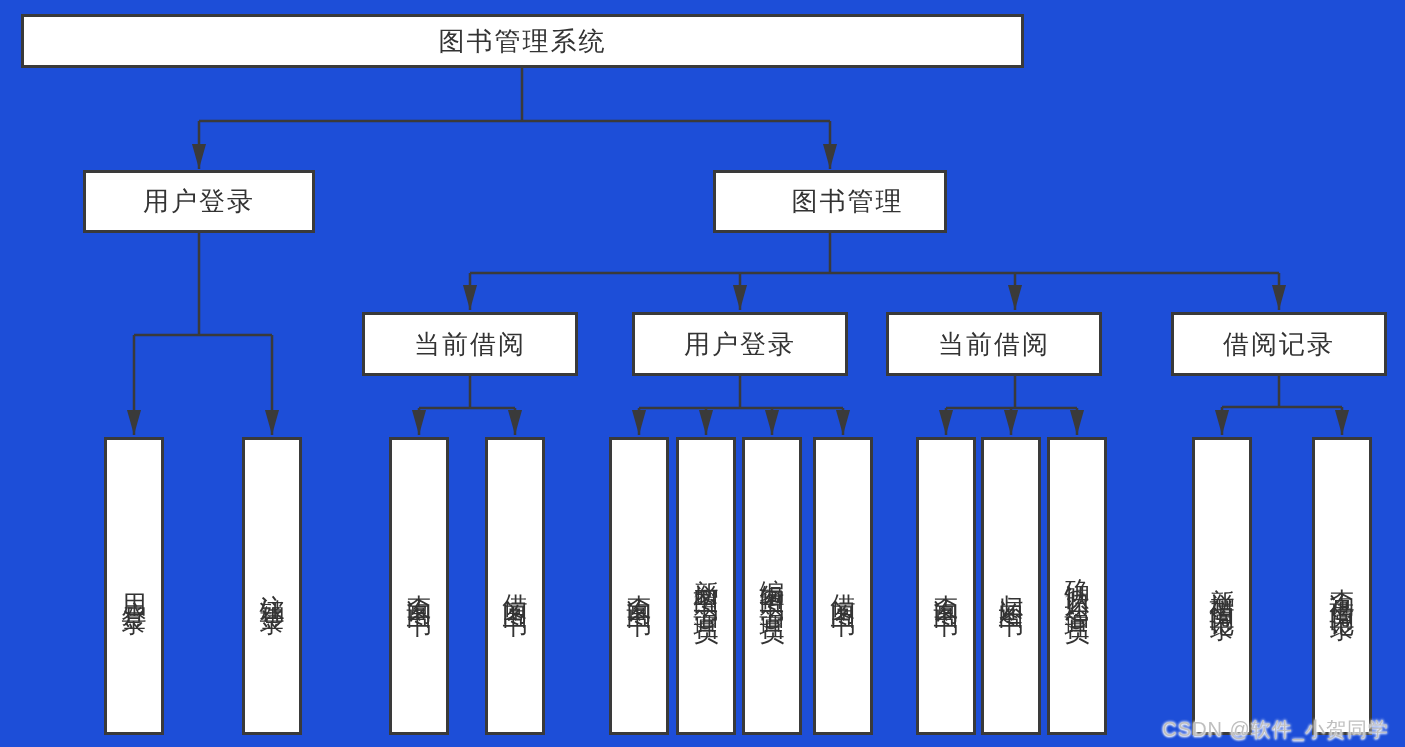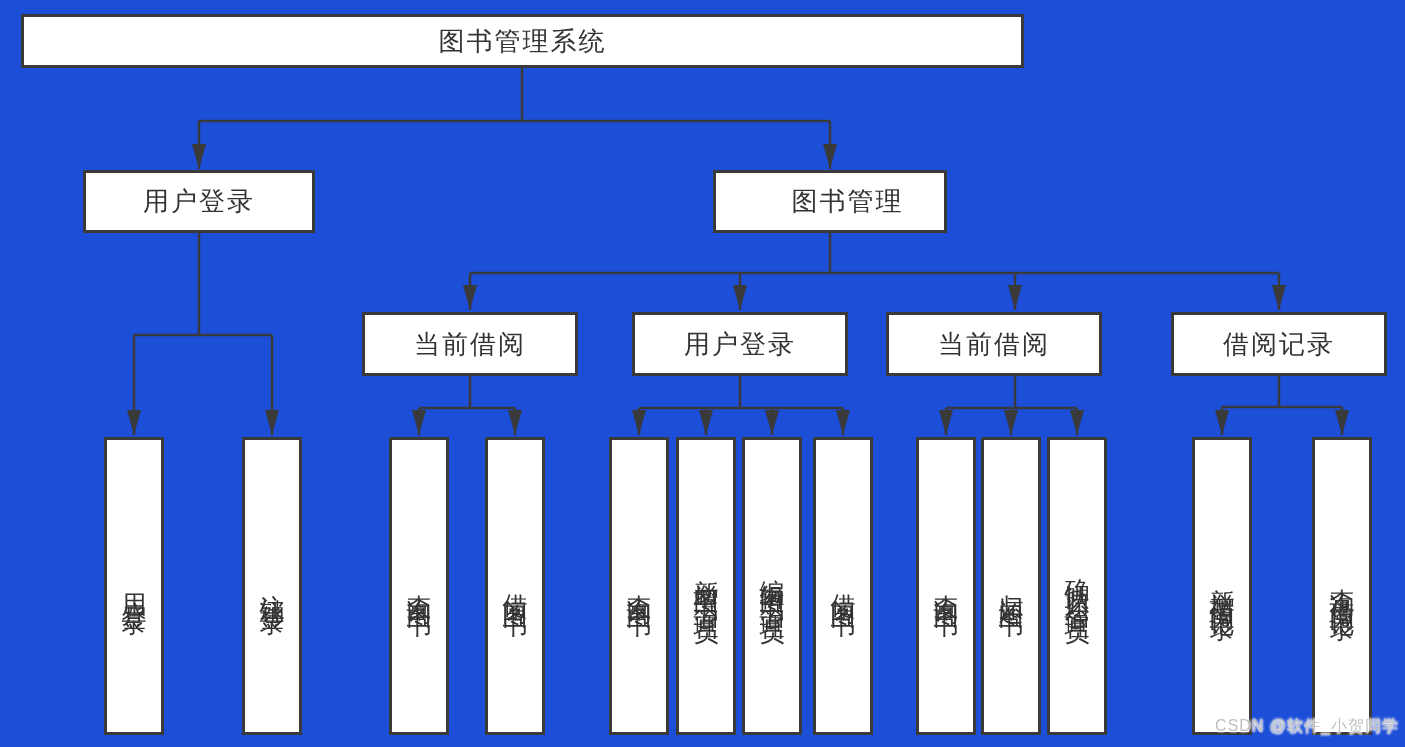--- a/index.html
+++ b/index.html
@@ -47,23 +47,23 @@
   }
   
   .lvl0 { left: 21px;  top: 14px;  width: 1003px; height: 54px; }
   .lvl1 { top: 170px; height: 63px; }
   .lvl2 { top: 312px; height: 64px; width: 216px; }
   .leaf { top: 437px; height: 298px; width: 60px; }
 
   #watermark {
     position: absolute;
     top: 716px;
-    right: 6px;
+    right: 16px;
     z-index: 5;
-    font-size: 16px;
+    font-size: 20px;
     color: #bfbfbf;
     letter-spacing: 1px;
     text-shadow: 0 0 3px #ffffff, 0 0 3px #ffffff, 0 1px 2px #ffffff;
     white-space: nowrap;
   }
 </style>
 </head>
 <body>
 
 <div id="canvas">

